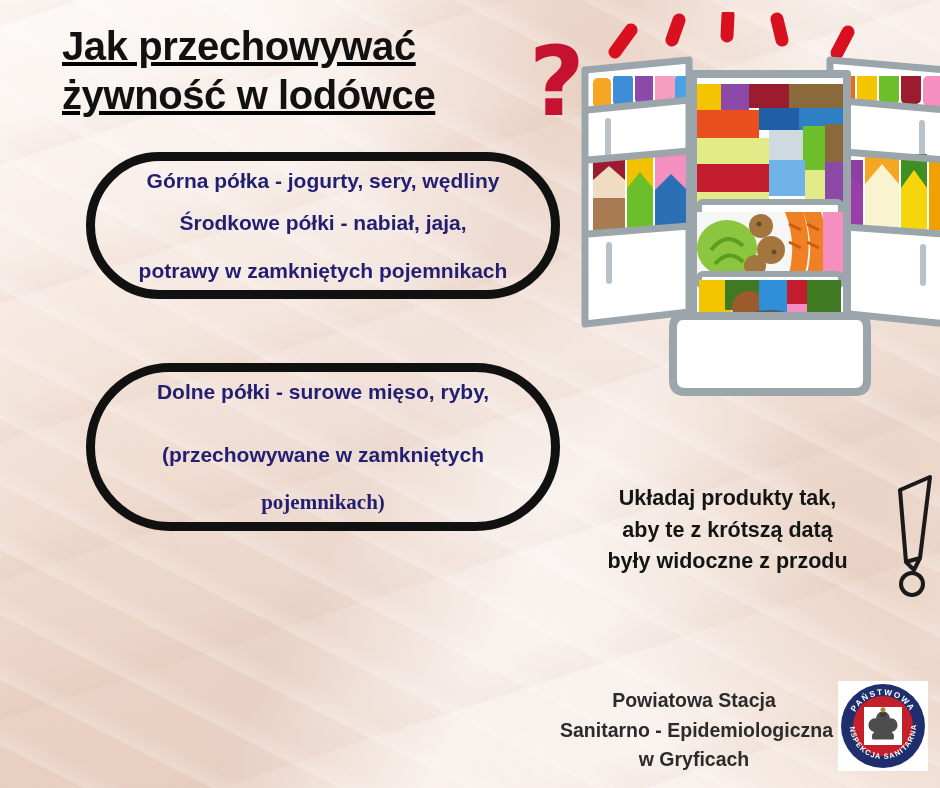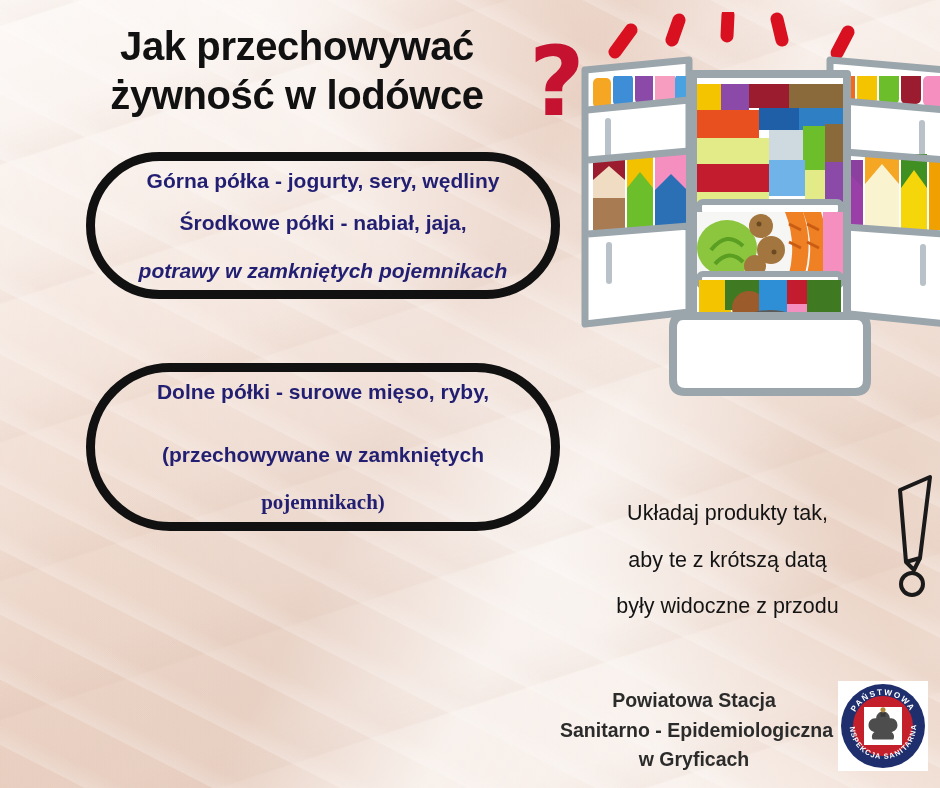--- a/index.html
+++ b/index.html
@@ -42,21 +42,22 @@
         rgba(205,166,146,0.16) 92px,
         rgba(205,166,146,0.0) 132px);
   }
 
   
   .title-wrap {
     position: absolute;
     left: 62px;
     top: 22px;
     width: 470px;
-    text-align: center;
+    text-align: left;
+    text-decoration: underline;
   }
   .title-line {
     font-size: 40px;
     font-weight: 700;
     color: #111111;
     line-height: 1.22;
     letter-spacing: -0.4px;
     white-space: nowrap;
   }
   .qmark {
@@ -94,21 +95,21 @@
     text-align: center;
     white-space: nowrap;
   }
   .pill p + p { margin-top: 9px; }
 
   #pill-1 { top: 152px;  height: 147px; }
   #pill-2 { top: 363px;  height: 168px; }
   #pill-3 { top: 560px;  height: 145px; }
 
   #pill-1 .line-2 { margin-top: 14px; }
-  #pill-1 .line-3 { margin-top: 20px; font-style: italic; }
+  #pill-1 .line-3 { margin-top: 20px; }
   #pill-2 .line-2 { margin-top: 22px; }
   #pill-2 .line-3 { margin-top: 6px; font-family: Liberation Serif, serif; }
   #pill-3 .line-2 { margin-top: 22px; }
 
   
   #fridge {
     position: absolute;
     left: 575px;
     top: 12px;
     width: 370px;
@@ -118,23 +119,23 @@
 
   
   .tip {
     position: absolute;
     left: 575px;
     top: 482px;
     width: 305px;
     text-align: center;
   }
   .tip p {
-    margin: 16px;
+    margin: 1px;
     color: #141414;
-    font-weight: 400;
+    font-weight: 700;
     font-size: 21.5px;
     line-height: 1.42;
     white-space: nowrap;
   }
   #excl {
     position: absolute;
     left: 884px;
     top: 474px;
     width: 56px;
     height: 126px;

